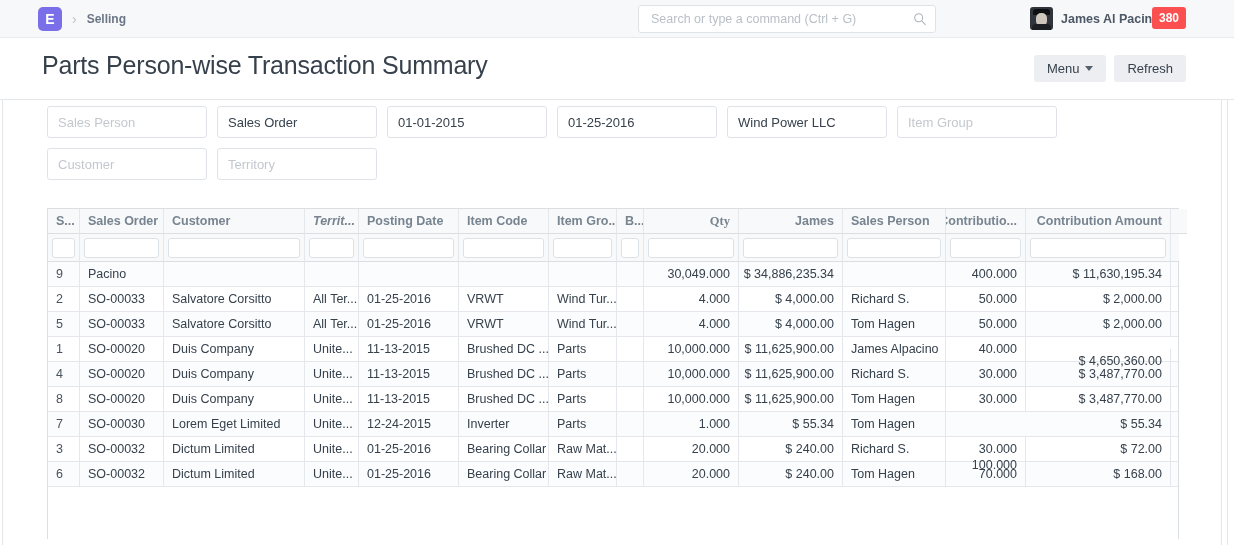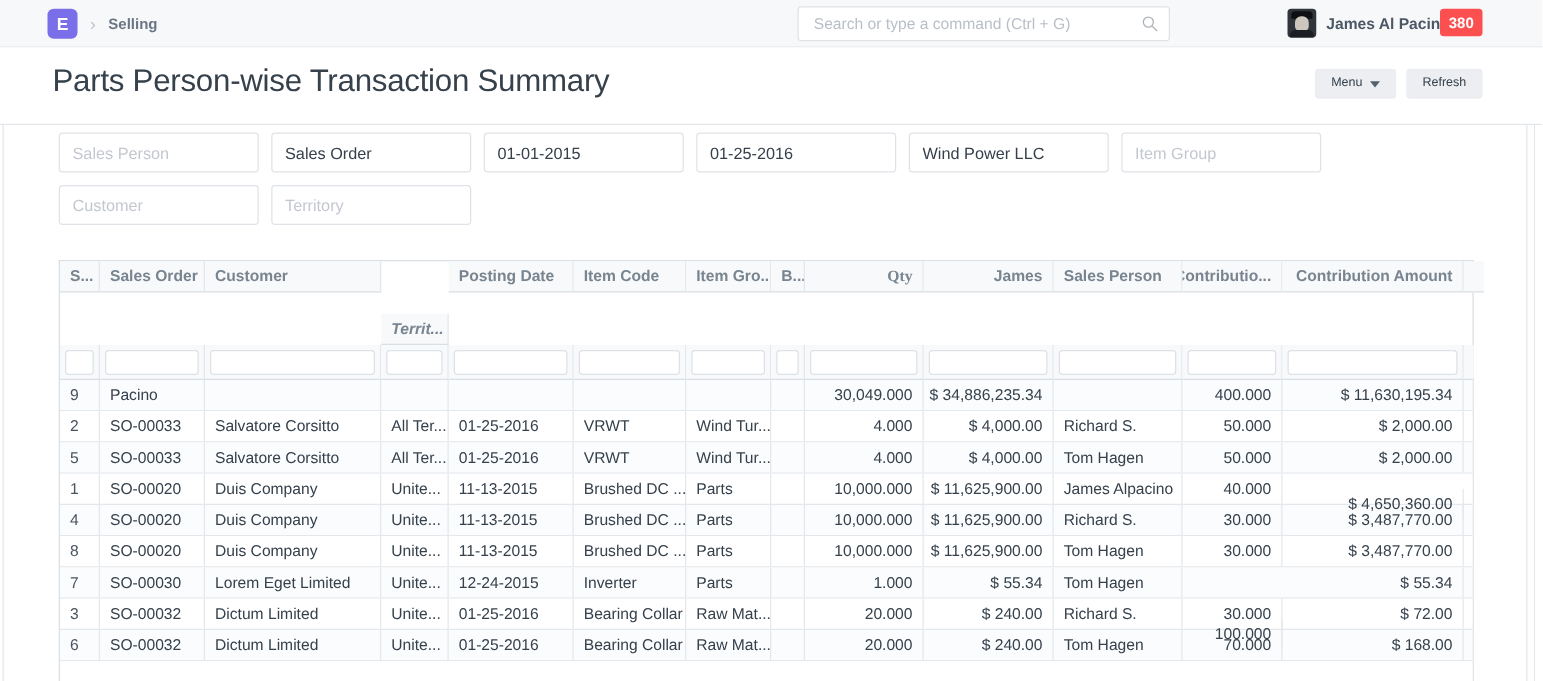--- a/index.html
+++ b/index.html
@@ -104,21 +104,21 @@
     font-size: 25px; color: #36414c; font-weight: normal;
     letter-spacing: -0.2px;
     margin: 0;
   }
   .head-btns {
     position: absolute; right: 48px; top: 17px;
     display: flex; gap: 8px;
   }
   .btn-default {
     background: #eceef1; border: none; border-radius: 3px;
-    color: #37414d; font-size: 10px;
+    color: #37414d; font-size: 13px;
     font-family: "Liberation Sans", sans-serif;
     padding: 7px 13px; cursor: pointer;
     display: flex; align-items: center; gap: 6px;
     line-height: 1;
   }
   .btn-default .caret-down { border-top-color: #55606c; }
 
   
   .page-body {
     position: relative;
@@ -258,21 +258,21 @@
       <input type="text" class="filter-field" placeholder="Item Group" style="">
       <input type="text" class="filter-field" placeholder="Customer" style="">
       <input type="text" class="filter-field" placeholder="Territory" style="">
     </div>
 
   <div class="datatable">
     <div class="dt-row dt-head" id="dt-head">
         <div class="dt-cell" style="width: 32px;">S...</div>
         <div class="dt-cell" style="width: 84px;">Sales Order</div>
         <div class="dt-cell" style="width: 141px;">Customer</div>
-        <div class="dt-cell italic" style="width: 54px; margin-top: 42px;">Territ...</div>
+        <div class="dt-cell italic" style="width: 54px;">Territ...</div>
         <div class="dt-cell" style="width: 100px;">Posting Date</div>
         <div class="dt-cell" style="width: 90px;">Item Code</div>
         <div class="dt-cell" style="width: 68px;">Item Gro...</div>
         <div class="dt-cell" style="width: 27px;">B...</div>
         <div class="dt-cell num" style="width: 95px; font-family: Liberation Serif, serif;">Qty</div>
         <div class="dt-cell num" style="width: 104px;">James</div>
         <div class="dt-cell" style="width: 103px;">Sales Person</div>
         <div class="dt-cell num" style="width: 80px;">Contributio...</div>
         <div class="dt-cell num" style="width: 145px;">Contribution Amount</div>
         <div class="dt-cell dt-filler"></div>

